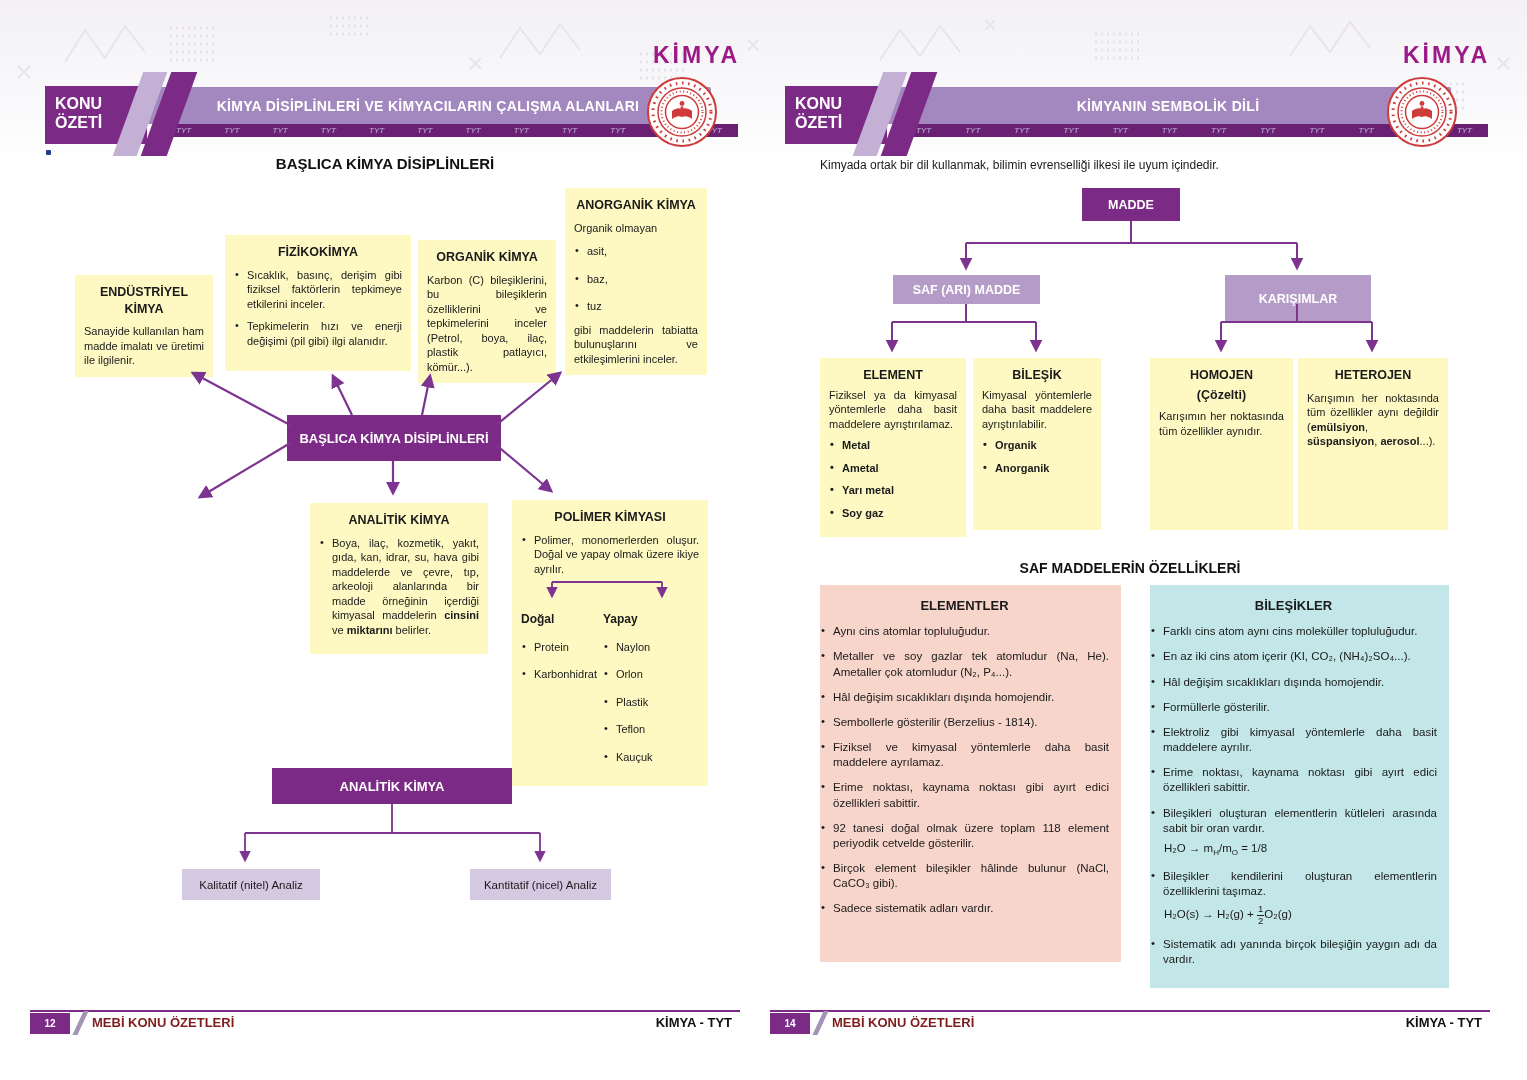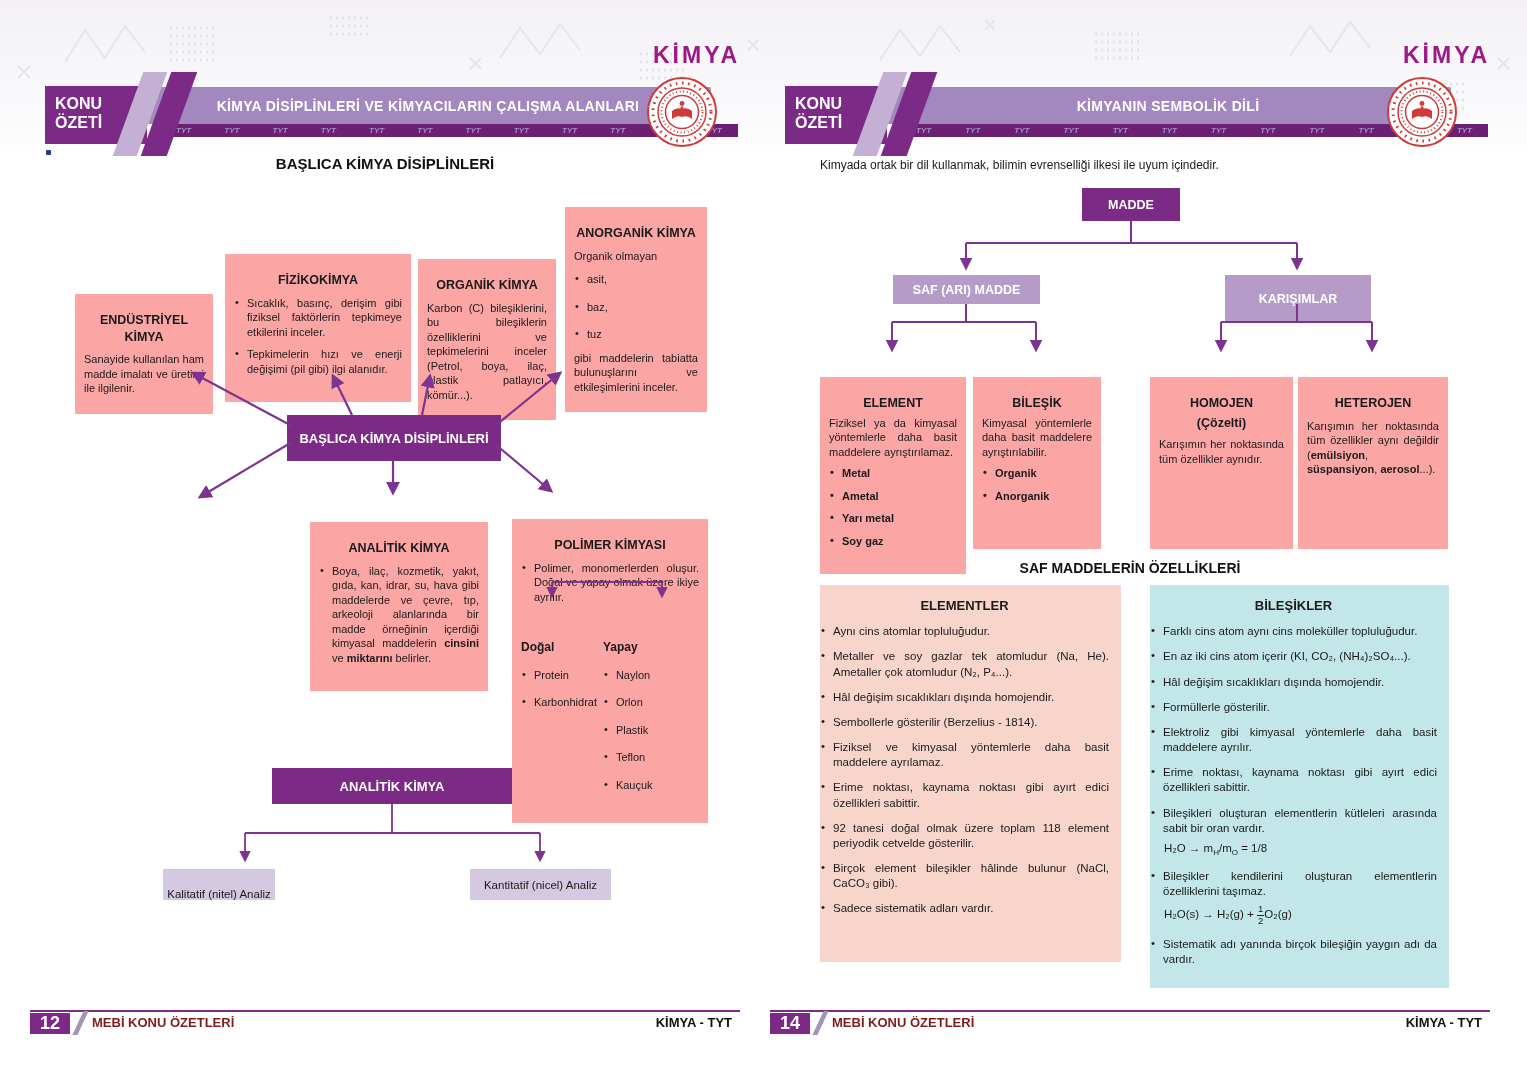--- a/index.html
+++ b/index.html
@@ -28,22 +28,22 @@
     color:#fff;font-weight:bold;font-size:16px;line-height:1.2;
     padding:8px 0 0 10px;box-sizing:border-box;z-index:2;}
   .slash-a{position:absolute;left:98px;top:72px;width:24px;height:84px;background:#c4afd5;
     transform:skewX(-20deg);z-index:3;}
   .slash-b{position:absolute;left:126px;top:72px;width:26px;height:84px;background:#7b2a86;
     transform:skewX(-20deg);z-index:3;}
   .logo{position:absolute;left:616px;top:76px;width:72px;height:72px;z-index:4;}
   .blue-dot{position:absolute;left:16px;top:150px;width:5px;height:5px;background:#1f3d8c;border-radius:1px;}
 
   
-  .lav-box{position:absolute;background:#fca5a5;box-sizing:border-box;padding:18px 9px;
-    font-size:11px;line-height:1.32;text-align:justify;margin-top:19px;}
+  .lav-box{position:absolute;background:#fef9c3;box-sizing:border-box;padding:9px 9px;
+    font-size:11px;line-height:1.32;text-align:justify;}
   .box-title{text-align:center;font-weight:bold;font-size:12.5px;margin-bottom:7px;text-align:center;}
   .purple-box{position:absolute;background:#7b2a86;color:#fff;font-weight:bold;font-size:13px;
     display:flex;align-items:center;justify-content:center;box-sizing:border-box;text-align:center;}
   .med-box{position:absolute;background:#b49bc8;color:#fff;font-weight:bold;font-size:12.5px;
     display:flex;align-items:center;justify-content:center;box-sizing:border-box;}
   .leaf{position:absolute;background:#d5c9e2;display:flex;align-items:center;justify-content:center;
     font-size:11.5px;box-sizing:border-box;}
   .b-item{position:relative;padding-left:13px;margin-bottom:8px;}
   .b-item::before{content:"\2022";position:absolute;left:1px;top:-1px;}
   .bold{font-weight:bold;}
@@ -64,21 +64,21 @@
   .formula{margin:5px 0 2px 1px;text-align:left;}
   .formula sub{font-size:8px;}
   .frac{display:inline-block;vertical-align:middle;text-align:center;font-size:9.5px;line-height:1.15;}
   .frac-num{display:block;border-bottom:1px solid #222;padding:0 1px;}
   .frac-den{display:block;}
   .intro-line{position:absolute;left:50px;top:158px;font-size:12px;}
 
   
   .footer-line{position:absolute;left:0;right:0;top:1010px;height:2px;background:#7b2a86;}
   .pagenum{position:absolute;left:0;top:1013px;width:40px;height:21px;background:#7b2a86;color:#fff;
-    font-weight:bold;font-size:18px;display:flex;align-items:center;justify-content:center;}
+    font-weight:bold;font-size:10px;display:flex;align-items:center;justify-content:center;}
   .num-slash{position:absolute;left:48px;top:1011px;width:5px;height:24px;background:#a393b5;transform:skewX(-25deg);}
   .footer-series{position:absolute;left:62px;top:1015px;font-weight:bold;font-size:13px;color:#7f1d1d;}
   .footer-subject{position:absolute;right:8px;top:1015px;font-weight:bold;font-size:13px;color:#111;}
 </style>
 </head>
 <body>
 
 <div class="top-wash"></div>
 
 <svg id="decor" width="1527" height="160">
@@ -196,21 +196,21 @@
         <div class="b-item">Plastik</div>
         <div class="b-item">Teflon</div>
         <div class="b-item">Kauçuk</div>
       </div>
     </div>
   </div>
 
   <div class="purple-box" style="left:242px;top:768px;width:240px;height:36px;">
     <span>ANALİTİK KİMYA</span>
   </div>
-  <div class="leaf" style="left:133px;top:869px;width:112px;height:31px;align-items:flex-end;">
+  <div class="leaf" style="left:152px;top:869px;width:138px;height:31px;">
     <span>Kalitatif (nitel) Analiz</span>
   </div>
   <div class="leaf" style="left:440px;top:869px;width:141px;height:31px;">
     <span>Kantitatif (nicel) Analiz</span>
   </div>
 
   <svg class="overlay" width="710" height="1080">
     <defs>
       <marker id="arwL" viewBox="0 0 10 10" refX="8" refY="5" markerWidth="6.5" markerHeight="6.5" orient="auto-start-reverse">
         <path d="M0,0 L10,5 L0,10 z" fill="#7d3390"></path>

